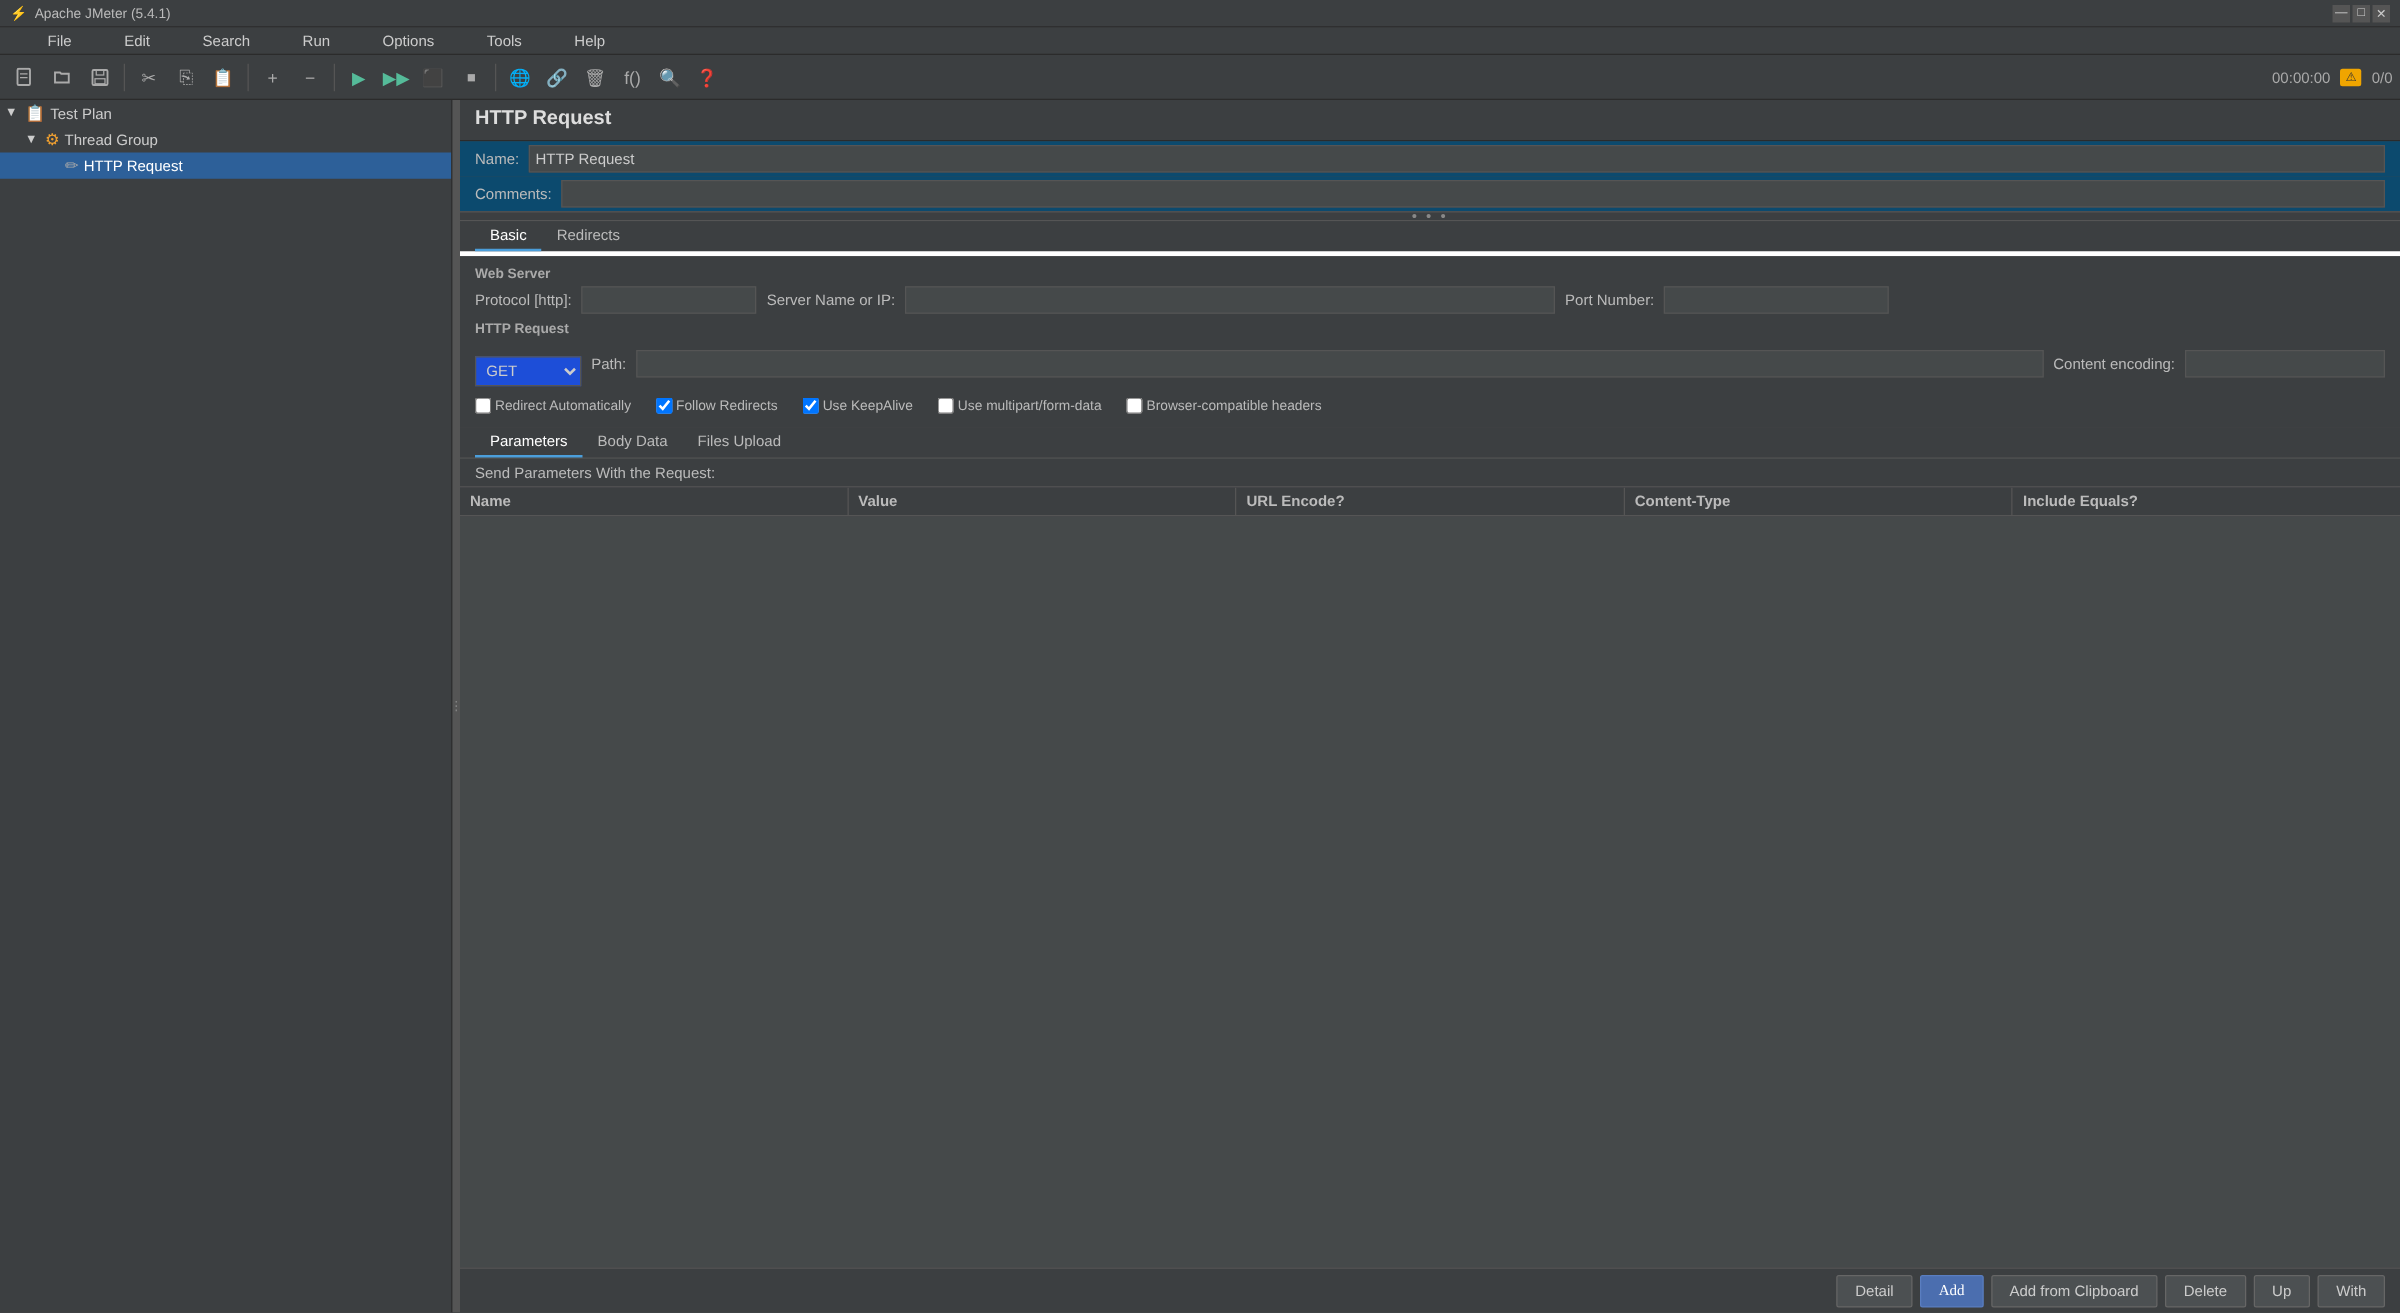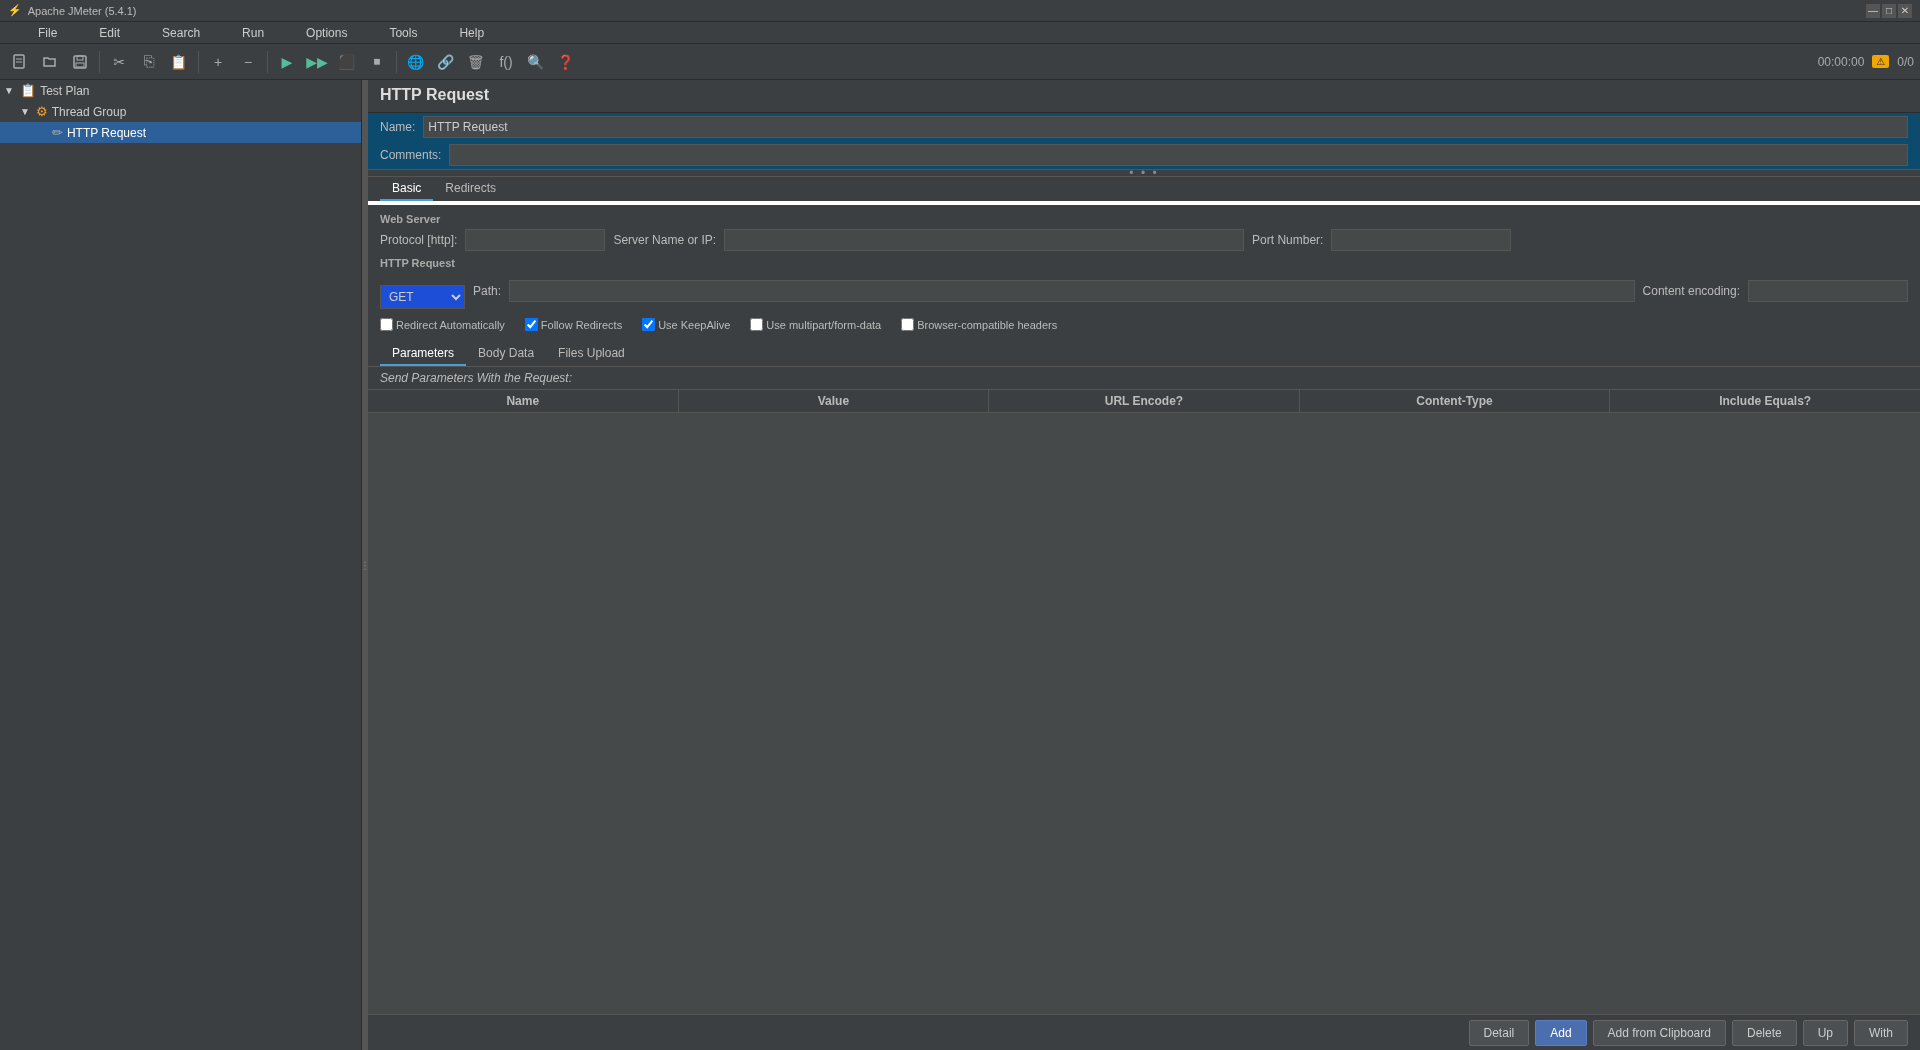--- a/index.html
+++ b/index.html
@@ -323,21 +323,20 @@
     }
 
     .params-header-row {
       display: flex;
       align-items: flex-start;
       padding: 4px 12px;
       background: #3c3f41;
       font-size: 12px;
       color: #bbb;
       border-bottom: 1px solid #555;
-      font-style: italic;
     }
 
     .table-area {
       flex: 1;
       background: #45494a;
       overflow-y: auto;
     }
 
     .table-header {
       display: flex;
@@ -345,21 +344,21 @@
       border-bottom: 1px solid #555;
       font-size: 12px;
       color: #bbb;
       font-weight: bold;
     }
 
     .th-cell {
       padding: 4px 8px;
       border-right: 1px solid #555;
       flex: 1;
-      text-align: center;
+      text-align: left;
     }
 
     .th-cell:last-child {
       border-right: none;
     }
 
     
     #bottom-bar {
       background: #3c3f41;
       border-top: 1px solid #555;
@@ -378,20 +377,21 @@
       border: 1px solid #666;
       color: #ccc;
       font-size: 12px;
       cursor: pointer;
       border-radius: 2px;
     }
     .btn-primary {
       background: #4b6eaf;
       border-color: #5a7ec0;
       color: #fff;
+      font-family: Liberation Serif, serif;
     }
 
     
     .server-input {
       width: 520px;
       height: 22px;
       background: #45494a;
       border: 1px solid #555;
       color: #ccc;
       font-size: 12px;

